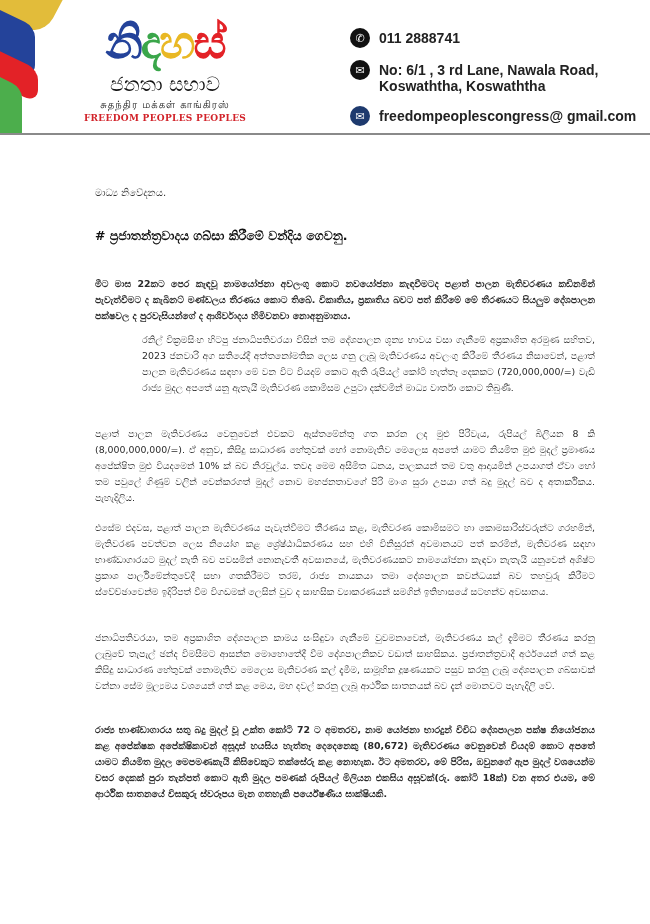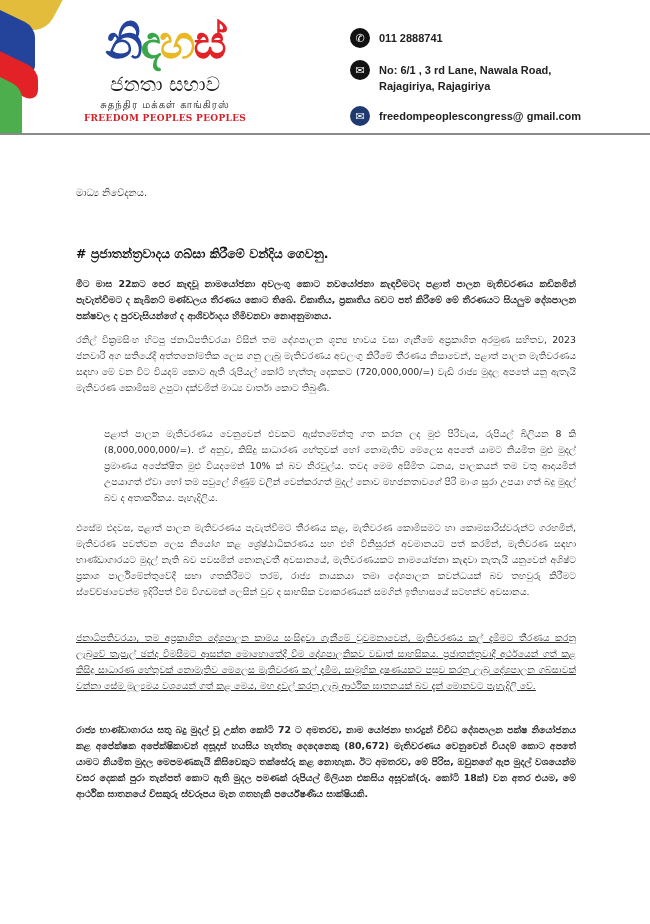--- a/index.html
+++ b/index.html
@@ -18,35 +18,35 @@
   .logo-main { font-family: "DejaVu Sans", sans-serif; font-size: 46px; font-weight: bold; line-height: 56px; letter-spacing: -2px; height: 58px; }
   .logo-main span { display: inline-block; }
   .logo-sub { font-size: 20px; line-height: 28px; color: #111; margin-top: -2px; }
   .logo-tamil { font-size: 10px; line-height: 14px; color: #222; letter-spacing: 1px; }
   .logo-en { font-family: "DejaVu Serif", serif; font-weight: bold; font-size: 9px; line-height: 12px; color: #d2232a; letter-spacing: 0.3px; }
 
   .contact { position: absolute; left: 350px; top: 28px; width: 290px; }
   .crow { display: flex; align-items: flex-start; margin-bottom: 12px; }
   .cicon { width: 20px; height: 20px; border-radius: 50%; background: #111; color: #fff; display: flex; align-items: center; justify-content: center; font-size: 11px; flex: 0 0 20px; margin-right: 9px; }
   .cicon.navy { background: #1e3a6e; }
-  .ctext { font-family: "Liberation Sans", sans-serif; font-weight: bold; font-size: 11px; line-height: 16px; color: #222; padding-top: 2px; }
+  .ctext { font-family: "Liberation Sans", sans-serif; font-weight: bold; font-size: 14px; line-height: 16px; color: #222; padding-top: 2px; }
   .crow.addr { margin-top: 4px; }
 
   .rule { position: absolute; left: 0; top: 133px; width: 650px; height: 2px; background: #8a8a8a; }
 
-  .doc { position: absolute; left: 76px; top: 186px; width: 500px; }
+  .doc { position: absolute; left: 95px; top: 186px; width: 500px; }
   .label { font-size: 10px; color: #333; line-height: 14px; }
   .headline { font-size: 12.5px; font-weight: bold; line-height: 20px; color: #111; }
-  .headlines { margin-top: 44px; }
+  .headlines { margin-top: 26px; }
   .para { font-size: 9.4px; line-height: 16px; color: #2a2a2a; text-align: justify; margin: 0; }
   .p1 { position: absolute; top: 90px; font-weight: bold; }
-  .p2 { position: absolute; top: 146px; }
-  .p3 { position: absolute; top: 240px; margin-left: 28px; }
+  .p2 { position: absolute; top: 146px; margin-left: 47px; }
+  .p3 { position: absolute; top: 240px; }
   .p4 { position: absolute; top: 334px; }
-  .p5 { position: absolute; top: 444px; text-decoration: underline; }
+  .p5 { position: absolute; top: 444px; }
   .p6 { position: absolute; top: 536px; font-weight: bold; }
 </style>
 </head>
 <body>
 
 <div class="header">
   <div class="corner">
     <div class="blk yellow"></div>
     <div class="blk blue"></div>
     <div class="blk red"></div>
@@ -64,21 +64,21 @@
 
   <div class="contact">
     <div class="crow">
       <span class="cicon">✆</span>
       <span class="ctext">011 2888741</span>
     </div>
     <div class="crow addr">
       <span class="cicon">✉</span>
       <span class="ctext">
         <span>No: 6/1 , 3 rd  Lane, Nawala Road,</span><br>
-        <span>Rajagiriya, Rajagiriya</span>
+        <span>Koswaththa, Koswaththa</span>
       </span>
     </div>
     <div class="crow">
       <span class="cicon navy">✉</span>
       <span class="ctext">freedompeoplescongress@ gmail.com</span>
     </div>
   </div>
 </div>
 
 <div class="rule"></div>

